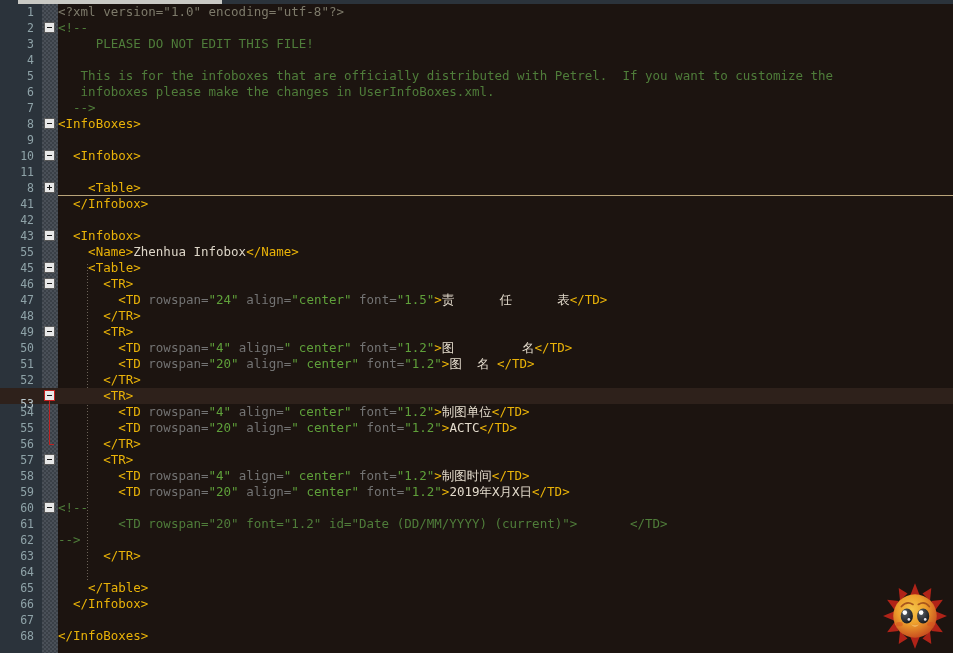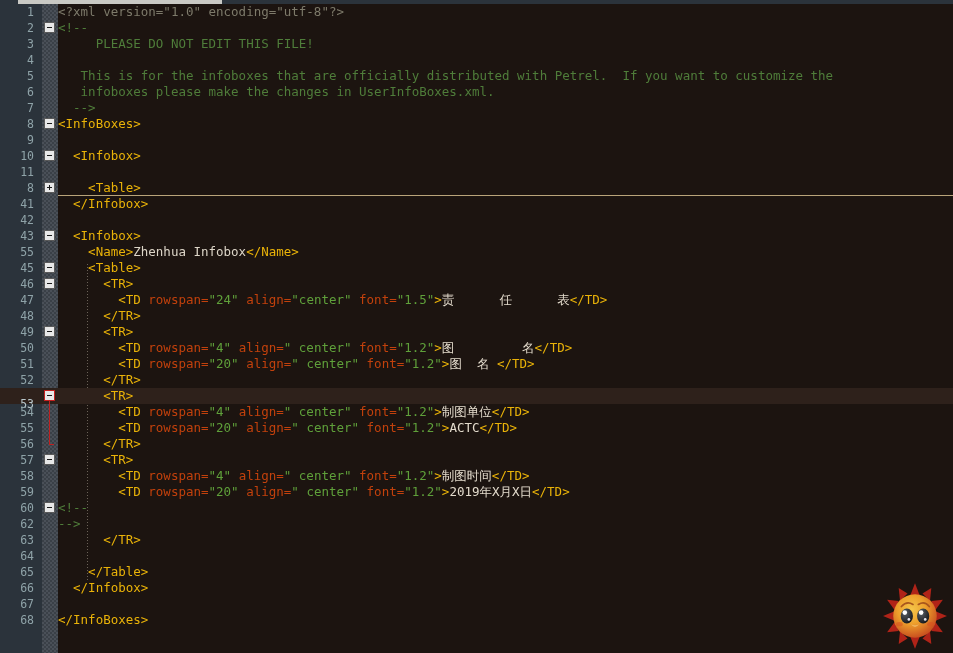--- a/index.html
+++ b/index.html
@@ -74,21 +74,21 @@
   .foldbar .foot{position:absolute;left:0;bottom:0;width:5px;height:1px;background:#c02020;}
   
   .foldrule{
     position:absolute;left:58px;right:0;height:1px;background:#b9a47a;z-index:13;
   }
 
   
   .pi      {color:#7d7a6a;}
   .cmt     {color:#4f7d3a;}
   .tag     {color:#eab308;}
-  .attr    {color:#c2410c;}
+  .attr    {color:#737373;}
   .val     {color:#5fa03a;}
   .text    {color:#ddd6c8;}
   .ctext   {color:#e4dccd;}
 
   
   .sun{position:absolute;left:880px;top:582px;width:70px;height:68px;z-index:30;}
 </style>
 </head>
 <body>
 
@@ -130,20 +130,21 @@
       <div class="row"><span class="ln">51</span><span class="fold"></span><span class="txt"><span class="tag">        &lt;TD </span><span class="attr">rowspan=</span><span class="val">"20"</span><span class="attr"> align=</span><span class="val">" center"</span><span class="attr"> font=</span><span class="val">"1.2"</span><span class="tag">&gt;</span><span class="ctext">图  名 </span><span class="tag">&lt;/TD&gt;</span></span></div>
       <div class="row"><span class="ln">52</span><span class="fold"></span><span class="txt"><span class="tag">      &lt;/TR&gt;</span></span></div>
       <div class="row cur"><span class="ln">53</span><span class="fold"><span class="fbox red"></span></span><span class="txt"><span class="tag">      &lt;TR&gt;</span></span></div>
       <div class="row"><span class="ln">54</span><span class="fold"></span><span class="txt"><span class="tag">        &lt;TD </span><span class="attr">rowspan=</span><span class="val">"4"</span><span class="attr"> align=</span><span class="val">" center"</span><span class="attr"> font=</span><span class="val">"1.2"</span><span class="tag">&gt;</span><span class="ctext">制图单位</span><span class="tag">&lt;/TD&gt;</span></span></div>
       <div class="row"><span class="ln">55</span><span class="fold"></span><span class="txt"><span class="tag">        &lt;TD </span><span class="attr">rowspan=</span><span class="val">"20"</span><span class="attr"> align=</span><span class="val">" center"</span><span class="attr"> font=</span><span class="val">"1.2"</span><span class="tag">&gt;</span><span class="ctext">ACTC</span><span class="tag">&lt;/TD&gt;</span></span></div>
       <div class="row"><span class="ln">56</span><span class="fold"></span><span class="txt"><span class="tag">      &lt;/TR&gt;</span></span></div>
       <div class="row"><span class="ln">57</span><span class="fold"><span class="fbox"></span></span><span class="txt"><span class="tag">      &lt;TR&gt;</span></span></div>
       <div class="row"><span class="ln">58</span><span class="fold"></span><span class="txt"><span class="tag">        &lt;TD </span><span class="attr">rowspan=</span><span class="val">"4"</span><span class="attr"> align=</span><span class="val">" center"</span><span class="attr"> font=</span><span class="val">"1.2"</span><span class="tag">&gt;</span><span class="ctext">制图时间</span><span class="tag">&lt;/TD&gt;</span></span></div>
       <div class="row"><span class="ln">59</span><span class="fold"></span><span class="txt"><span class="tag">        &lt;TD </span><span class="attr">rowspan=</span><span class="val">"20"</span><span class="attr"> align=</span><span class="val">" center"</span><span class="attr"> font=</span><span class="val">"1.2"</span><span class="tag">&gt;</span><span class="ctext">2019年X月X日</span><span class="tag">&lt;/TD&gt;</span></span></div>
       <div class="row"><span class="ln">60</span><span class="fold"><span class="fbox"></span></span><span class="txt"><span class="cmt">&lt;!--</span></span></div>
+      <div class="row"><span class="ln">61</span><span class="fold"></span><span class="txt"><span class="cmt">        &lt;TD rowspan="20" font="1.2" id="Date (DD/MM/YYYY) (current)"&gt;       &lt;/TD&gt;</span></span></div>
       <div class="row"><span class="ln">62</span><span class="fold"></span><span class="txt"><span class="cmt">--&gt;</span></span></div>
       <div class="row"><span class="ln">63</span><span class="fold"></span><span class="txt"><span class="tag">      &lt;/TR&gt;</span></span></div>
       <div class="row"><span class="ln">64</span><span class="fold"></span><span class="txt"></span></div>
       <div class="row"><span class="ln">65</span><span class="fold"></span><span class="txt"><span class="tag">    &lt;/Table&gt;</span></span></div>
       <div class="row"><span class="ln">66</span><span class="fold"></span><span class="txt"><span class="tag">  &lt;/Infobox&gt;</span></span></div>
       <div class="row"><span class="ln">67</span><span class="fold"></span><span class="txt"></span></div>
       <div class="row"><span class="ln">68</span><span class="fold"></span><span class="txt"><span class="tag">&lt;/InfoBoxes&gt;</span></span></div>
     </div>
 
   <div class="sun">

